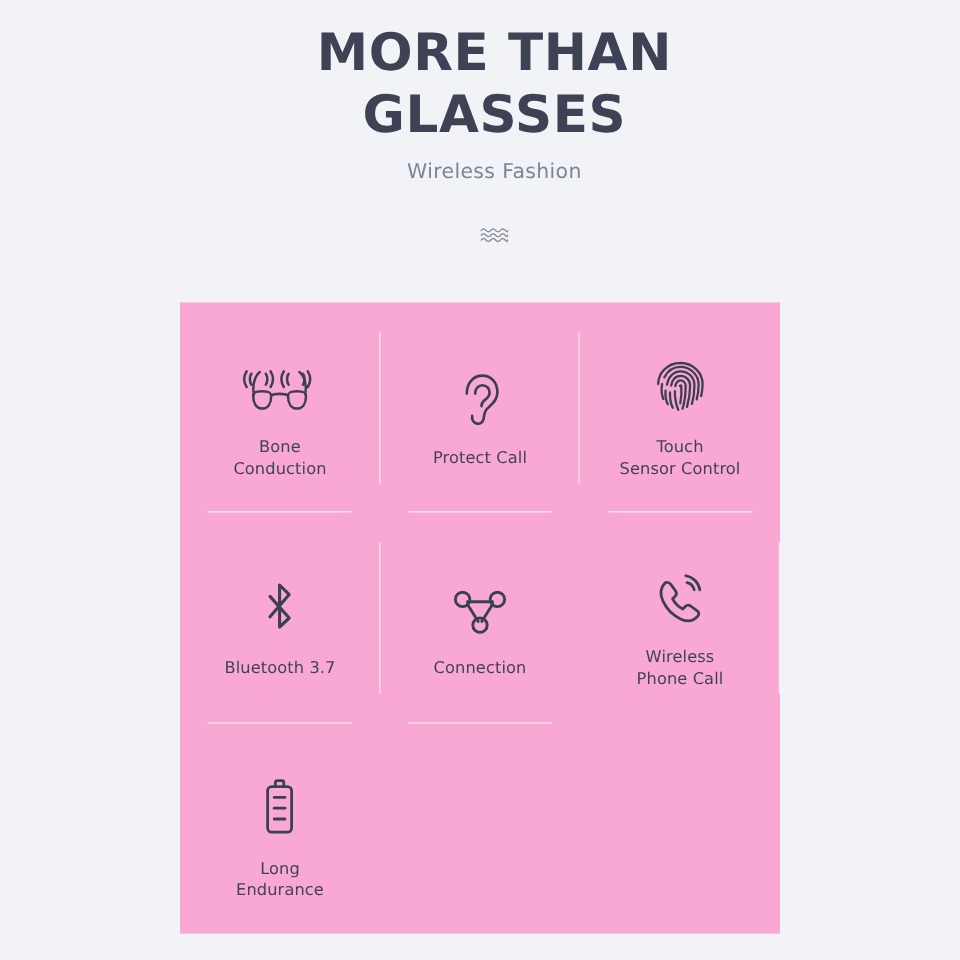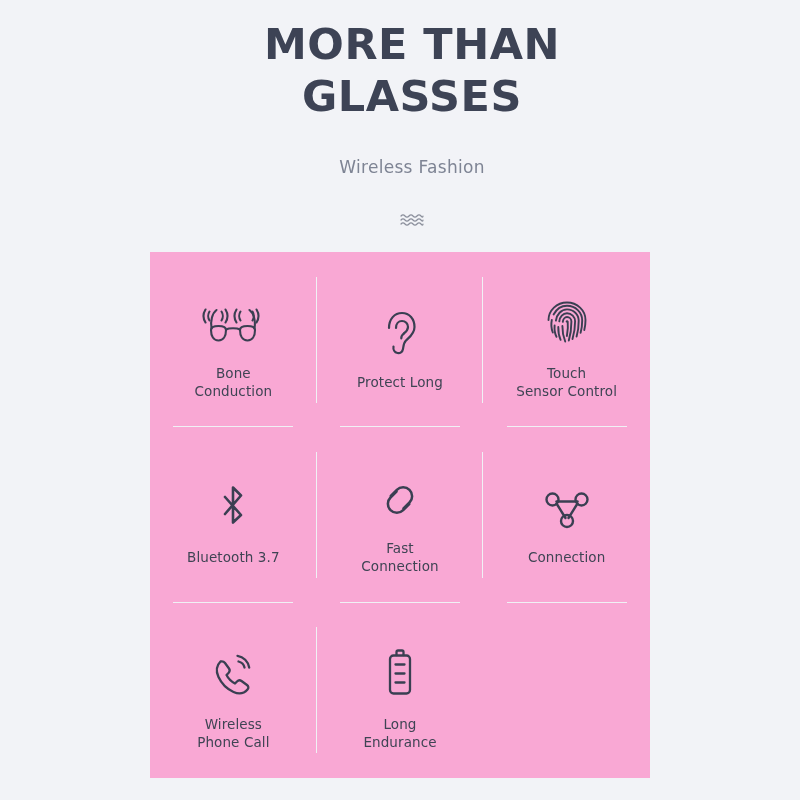--- a/index.html
+++ b/index.html
@@ -38,21 +38,21 @@
     line-height: 52px;
     font-weight: 700;
     letter-spacing: 0.5px;
     color: #3d4355;
     font-family: "DejaVu Sans", "Liberation Sans", sans-serif;
     max-width: 430px;
     margin: 0 auto;
   }
 
   .subtitle {
-    margin-top: 34px;
+    margin-top: 10px;
     font-size: 17px;
     line-height: 22px;
     font-weight: 400;
     color: #7e8494;
     letter-spacing: 0.3px;
   }
 
   
   .wave-divider {
     margin-top: 33px;
@@ -182,21 +182,21 @@
 
     <div class="cell row-1 col-2">
       <div class="icon-wrap">
         <svg width="36" height="46" viewBox="0 0 36 46" fill="none" stroke="#3a3f52" stroke-width="2.2" stroke-linecap="round" stroke-linejoin="round">
           <path d="M7 18 C7 9 12.5 3 20 3 C27.5 3 32.5 9 32.5 17 C32.5 24 27 27.5 24 30.5
                    C21.5 33 21.5 36 21 39 C20.5 42 18 43.5 15.5 43 C12.5 42.4 11 39.5 11.5 36.5"></path>
           <path d="M14 18 C14 14 16.5 11 20 11 C23.5 11 26 13.8 26 17 C26 20 24 21.8 22 23.4"></path>
           <path d="M22 23.4 C20.2 24.8 19 26.2 19.3 28.4"></path>
         </svg>
       </div>
-      <div class="cell-label">Protect Long</div>
+      <div class="cell-label">Protect Call</div>
     </div>
 
     <div class="cell row-1 col-3">
       <div class="icon-wrap">
         <svg width="46" height="48" viewBox="0 0 46 48" fill="none" stroke="#3a3f52" stroke-width="1.9" stroke-linecap="round" stroke-linejoin="round">
           <path d="M4.5 21 C4.5 11.3 12.8 3.5 23 3.5 C33.2 3.5 41.5 11.3 41.5 21 C41.5 24 41.2 27.5 40.3 31"></path>
           <path d="M8.8 33.5 C7.2 29.5 7 25 7.8 21"></path>
           <path d="M9.6 15.5 C12.8 9.6 17.9 6.8 23 6.8 C31.6 6.8 38.2 13.6 38.2 21.5 C38.2 25.5 37.7 29.8 36.6 33.8"></path>
           <path d="M12.5 37.8 C10.8 34.6 10.3 30.4 10.6 26.5"></path>
           <path d="M11.9 21.6 C12.6 15.6 17.2 10.4 23 10.4 C29.6 10.4 34.7 15.4 34.7 21.8 C34.7 27 34.1 32.5 32.6 37.5"></path>
@@ -213,30 +213,20 @@
 
     <div class="cell row-2 col-1">
       <div class="icon-wrap">
         <svg width="34" height="48" viewBox="0 0 34 48" fill="none" stroke="#3a3f52" stroke-width="2.6" stroke-linecap="round" stroke-linejoin="round">
           <path d="M9 14 L25 32 L17 39.5 L17 4.5 L25 12.5 L9 31"></path>
         </svg>
       </div>
       <div class="cell-label">Bluetooth 3.7</div>
     </div>
 
-    <div class="cell row-2 col-2">
-      <div class="icon-wrap">
-        <svg width="46" height="44" viewBox="0 0 46 44" fill="none" stroke="#3a3f52" stroke-width="2.5" stroke-linecap="round" stroke-linejoin="round">
-          <path d="M19.5 13.5 L13.5 19.5 C10 23 10 28.7 13.5 32.2 C17 35.7 22.7 35.7 26.2 32.2 L32.2 26.2"></path>
-          <path d="M26.5 30.5 L32.5 24.5 C36 21 36 15.3 32.5 11.8 C29 8.3 23.3 8.3 19.8 11.8 L13.8 17.8"></path>
-        </svg>
-      </div>
-      <div class="cell-label">Fast
-Connection</div>
-    </div>
 
     <div class="cell row-2 col-3">
       <div class="icon-wrap">
         <svg width="48" height="44" viewBox="0 0 48 44" fill="none" stroke="#3a3f52" stroke-width="2.4" stroke-linecap="round" stroke-linejoin="round">
           <path d="M13.5 14.5 L34.5 14.5"></path>
           <path d="M13.5 16.5 L22.5 31"></path>
           <path d="M34.5 16.5 L25.5 31"></path>
           <circle cx="9.5" cy="12.5" r="6"></circle>
           <circle cx="38.5" cy="12.5" r="6"></circle>
           <circle cx="24" cy="34" r="6"></circle>

